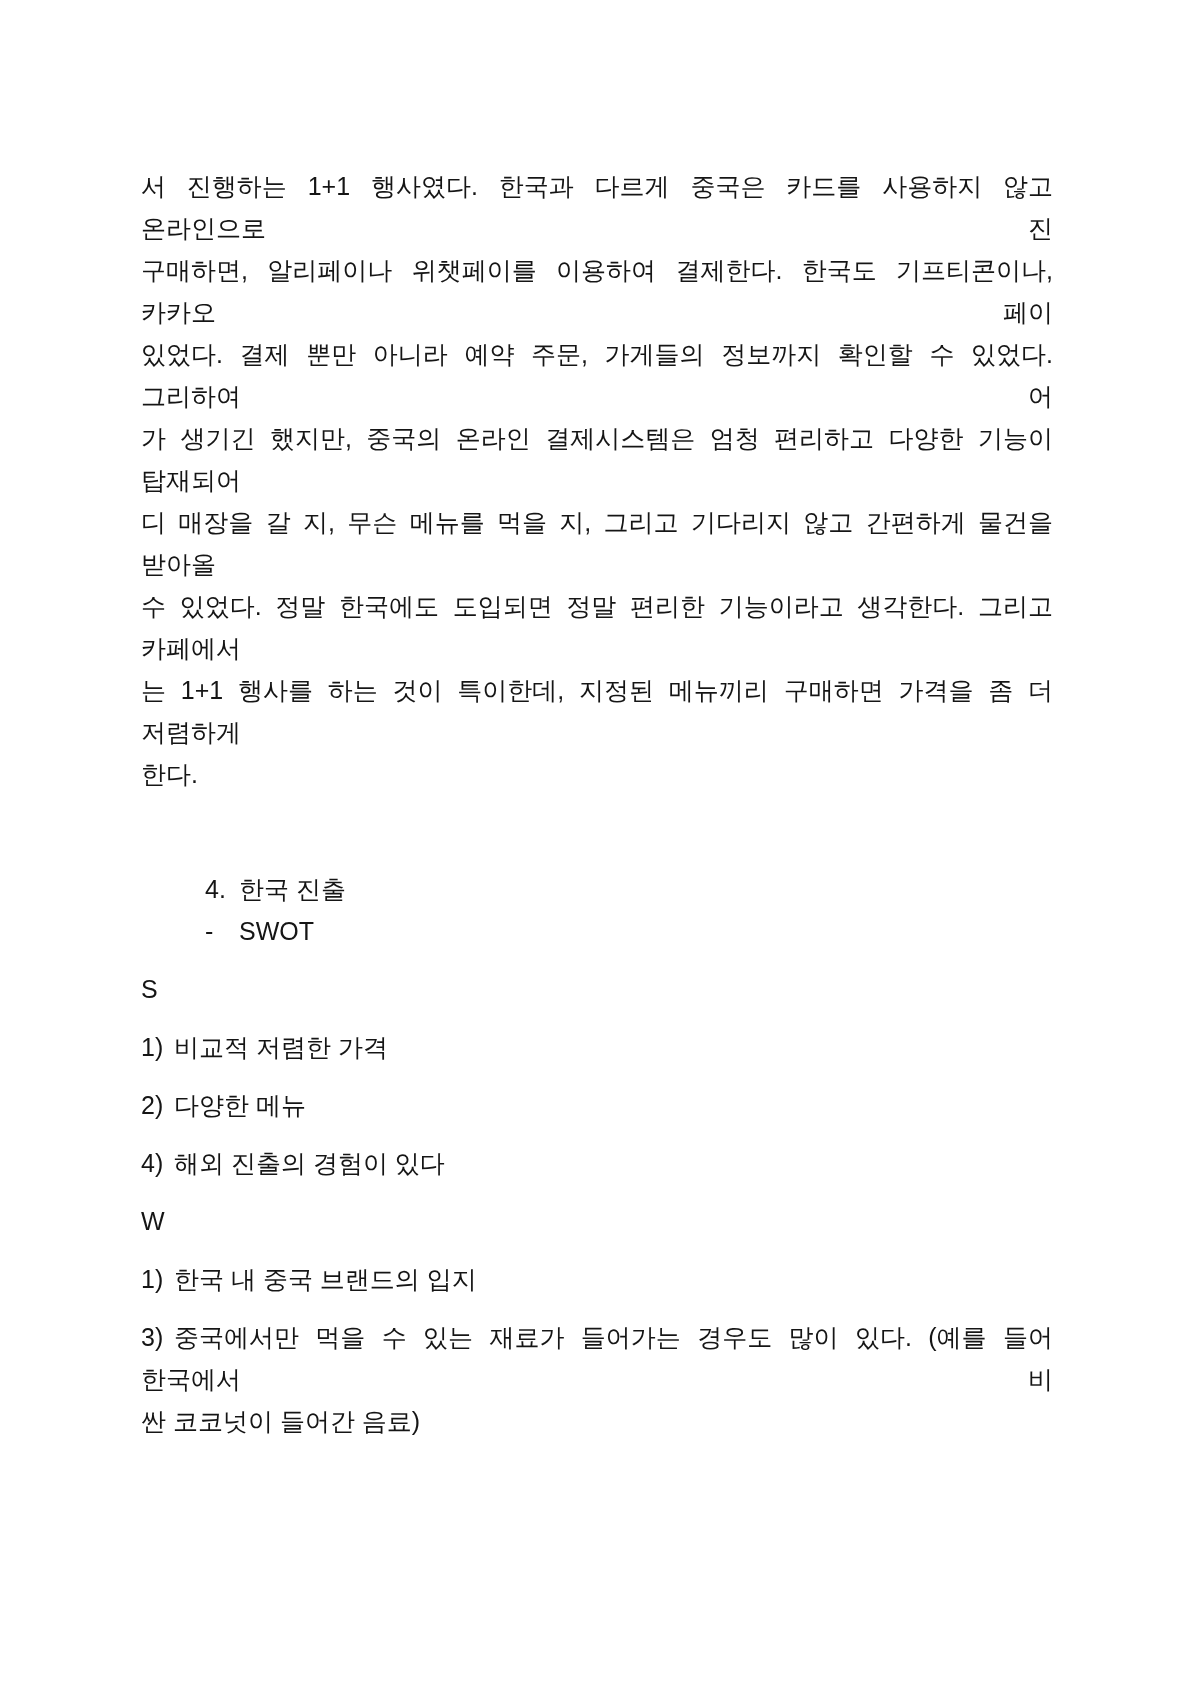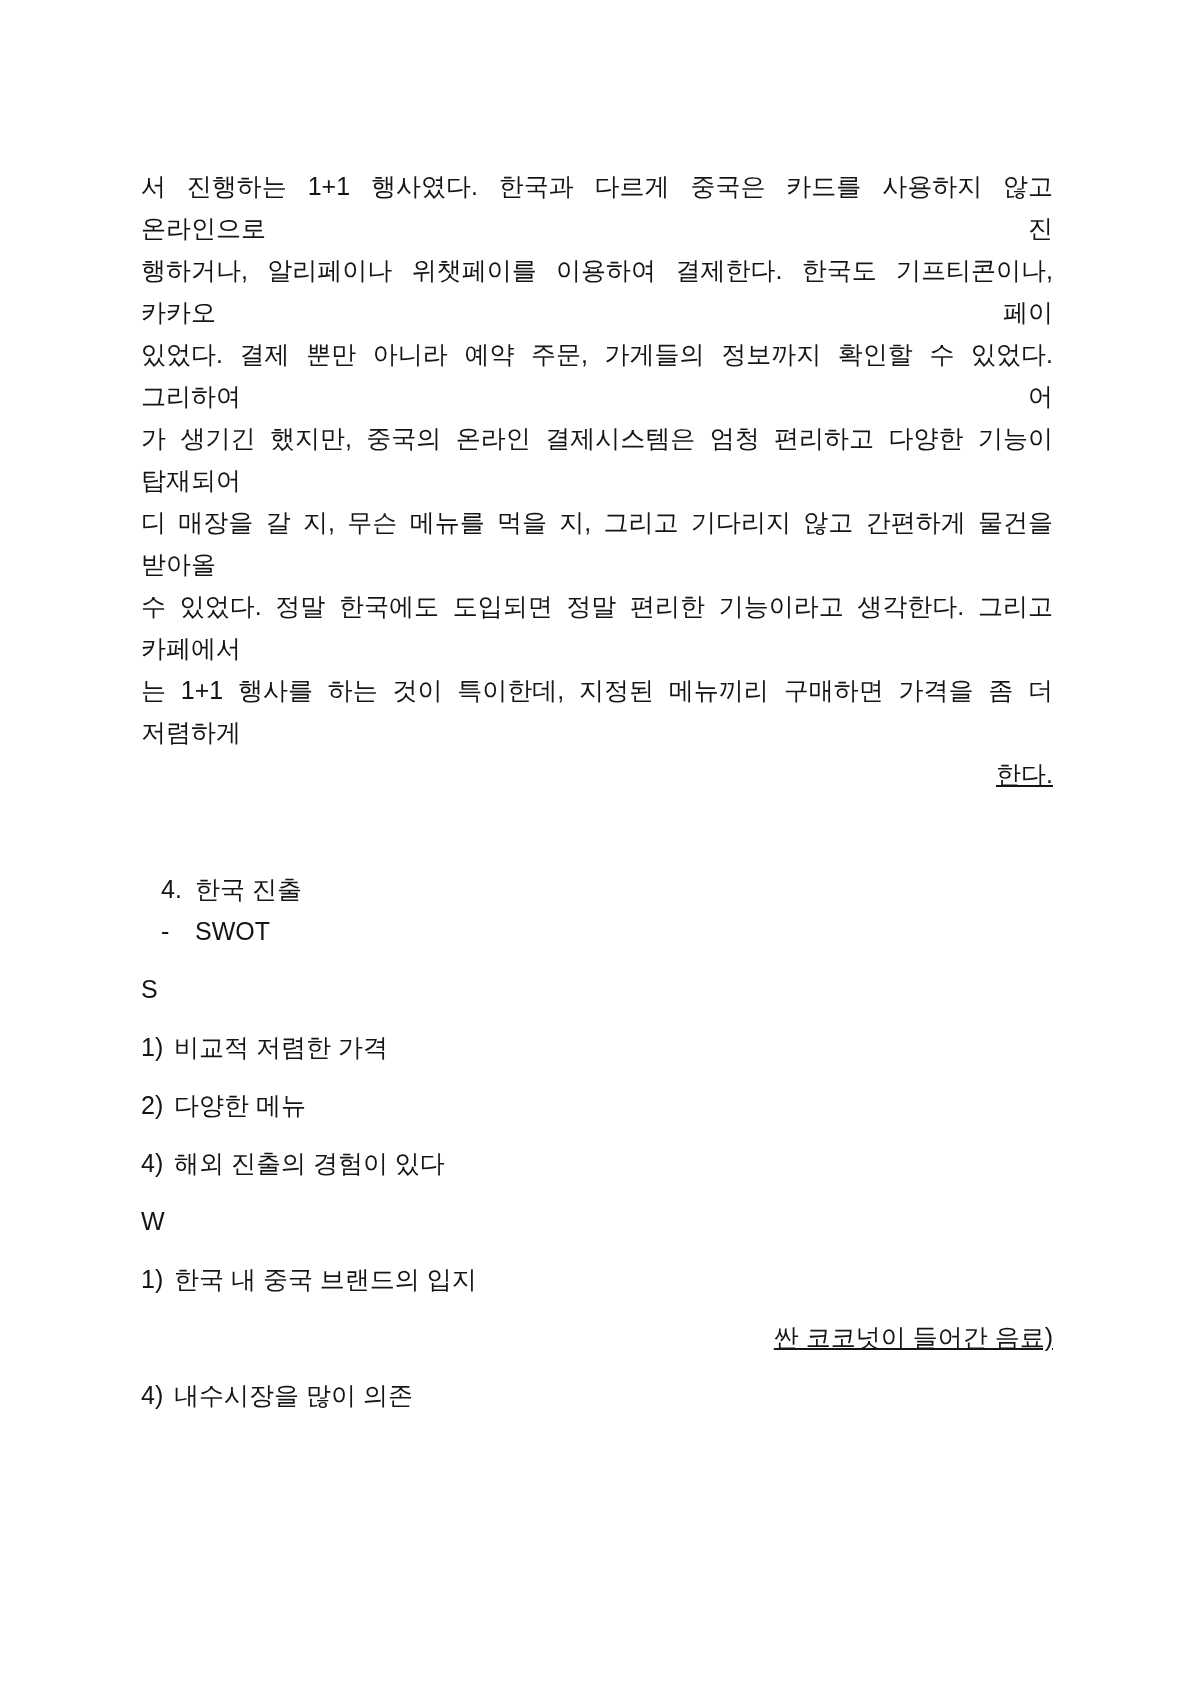--- a/index.html
+++ b/index.html
@@ -22,26 +22,25 @@
   }
   .para .jline,
   .item .jline {
     line-height: 42px;
     text-align: justify;
     text-align-last: justify;
   }
   .para .lline,
   .item .lline {
     line-height: 42px;
-    text-align: right;
-    text-decoration: underline;
+    text-align: left;
   }
   .heading {
     margin-top: 73px;
-    margin-left: 20px;
+    margin-left: 64px;
     line-height: 42px;
   }
   .heading.sub {
     margin-top: 0;
   }
   .marker {
     display: inline-block;
     width: 34px;
   }
   .swot-label {
@@ -57,21 +56,21 @@
     width: 33px;
   }
 </style>
 </head>
 <body>
 
 <div class="page">
 
   <div class="para">
     <div class="jline">서 진행하는 1+1 행사였다. 한국과 다르게 중국은 카드를 사용하지 않고 온라인으로 진</div>
-    <div class="jline">행하거나, 알리페이나 위챗페이를 이용하여 결제한다. 한국도 기프티콘이나, 카카오 페이</div>
+    <div class="jline">구매하면, 알리페이나 위챗페이를 이용하여 결제한다. 한국도 기프티콘이나, 카카오 페이</div>
     <div class="jline">있었다. 결제 뿐만 아니라 예약 주문, 가게들의 정보까지 확인할 수 있었다. 그리하여 어</div>
     <div class="jline">가 생기긴 했지만, 중국의 온라인 결제시스템은 엄청 편리하고 다양한 기능이 탑재되어</div>
     <div class="jline">디 매장을 갈 지, 무슨 메뉴를 먹을 지, 그리고 기다리지 않고 간편하게 물건을 받아올</div>
     <div class="jline">수 있었다. 정말 한국에도 도입되면 정말 편리한 기능이라고 생각한다. 그리고 카페에서</div>
     <div class="jline">는 1+1 행사를 하는 것이 특이한데, 지정된 메뉴끼리 구매하면 가격을 좀 더 저렴하게</div>
     <div class="lline">한다.</div>
   </div>
 
   <div class="heading">
     <span class="marker">4.</span><span>한국 진출</span>
@@ -92,19 +91,22 @@
   <div class="item">
     <span class="num">4)</span><span>해외 진출의 경험이 있다</span>
   </div>
 
   <div class="swot-label">W</div>
 
   <div class="item">
     <span class="num">1)</span><span>한국 내 중국 브랜드의 입지</span>
   </div>
   <div class="item">
+    <div class="jline">
+      <span class="num">3)</span><span>중국에서만 먹을 수 있는 재료가 들어가는 경우도 많이 있다. (예를 들어 한국에서 비</span>
+    </div>
     <div class="lline">싼 코코넛이 들어간 음료)</div>
   </div>
   <div class="item">
     <span class="num">4)</span><span>내수시장을 많이 의존</span>
   </div>
 
 </div>
 
 </body></html>

